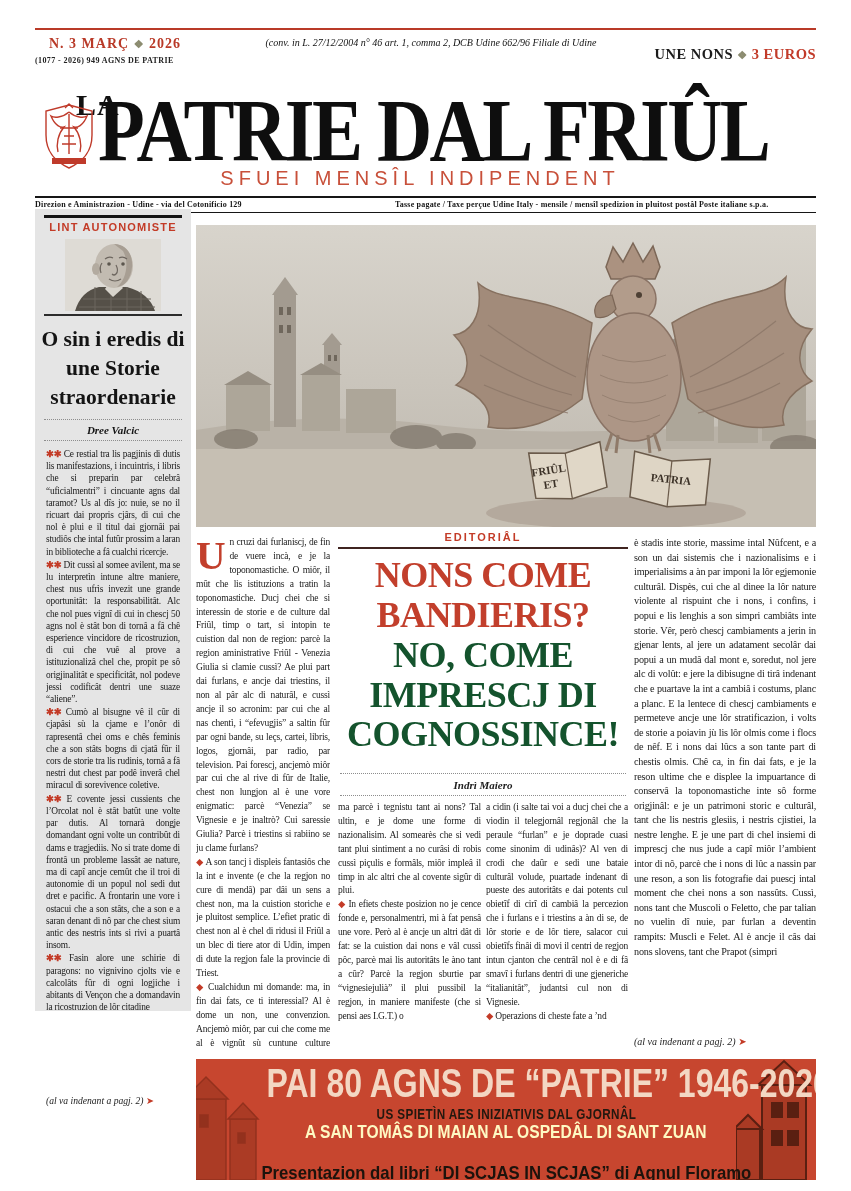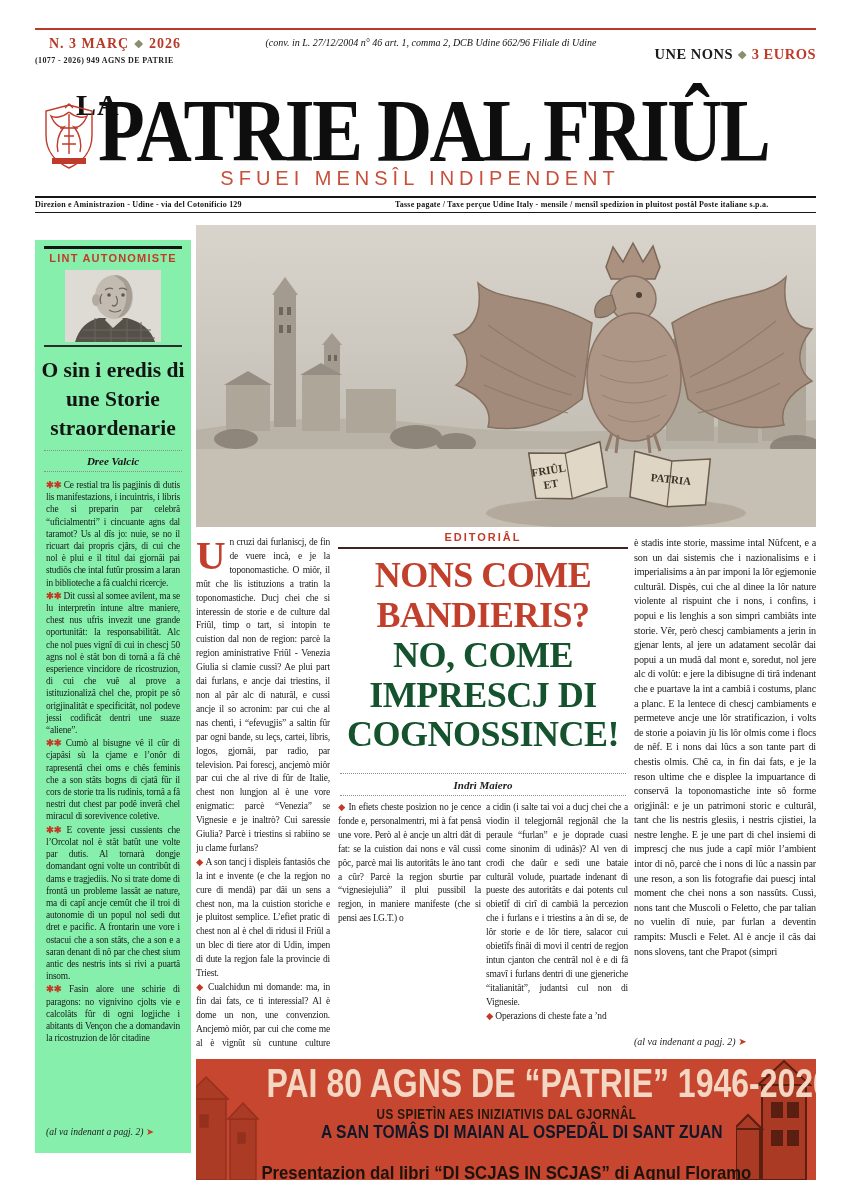--- a/index.html
+++ b/index.html
@@ -24,21 +24,21 @@
               letter-spacing:-3px;white-space:nowrap;transform:scaleX(0.86);transform-origin:0 50%;color:#0e0e0e;}
   .tagline{left:100px;top:167px;width:640px;text-align:center;font-family:"Liberation Sans",sans-serif;
            font-size:20px;letter-spacing:5px;color:#c8503a;}
 
   .rule-a{left:35px;top:196px;width:781px;height:2px;background:#161616;}
   .rule-b{left:35px;top:212px;width:781px;height:1px;background:#161616;}
   .infobar{top:199.5px;font-size:8px;font-weight:bold;letter-spacing:.2px;color:#161616;}
   .infobar.l{left:35px;} .infobar.r{left:395px;}
 
   
-  .sidebar{left:35px;top:240px;width:156px;height:913px;background:#86efac;}
+  .sidebar{left:35px;top:209px;width:156px;height:802px;background:#e5e5e5;}
   .sb-rule-top{left:9px;top:6px;width:138px;height:2.5px;background:#141414;position:absolute;}
   .sb-kicker{left:0;top:12px;width:156px;text-align:center;position:absolute;
              font-family:"Liberation Sans",sans-serif;font-weight:bold;font-size:11px;letter-spacing:1.2px;color:#c33b27;}
   .sb-photo{left:30px;top:30px;position:absolute;}
   .sb-rule-photo{left:9px;top:105px;width:138px;height:1.5px;background:#2c2c2c;position:absolute;}
   .sb-headline{left:6px;top:116px;width:144px;position:absolute;text-align:center;
                font-weight:bold;font-size:21.5px;line-height:29px;color:#141414;}
   .sb-dot1{left:9px;top:210px;width:138px;border-top:1.5px dotted #8d8d8d;position:absolute;}
   .sb-byline{left:0;top:215px;width:156px;text-align:center;position:absolute;
              font-weight:bold;font-style:italic;font-size:11px;color:#141414;}
@@ -78,21 +78,21 @@
   .col-cont{left:634px;top:1036px;width:182px;position:absolute;font-style:italic;font-size:10px;background:#fff;}
 
   
   .banner{left:196px;top:1059px;width:620px;height:121px;background:#c7462f;overflow:hidden;}
   .banner svg{position:absolute;top:0;}
   .bl{position:absolute;left:0;width:620px;text-align:center;font-family:"Liberation Sans",sans-serif;
       font-weight:bold;white-space:nowrap;}
   .bl > span{display:inline-block;transform-origin:50% 50%;}
   .bl1{top:2px;color:#f3d7c3;font-size:40px;} .bl1 > span{transform:scaleX(.8);}
   .bl2{top:46px;color:#23180f;font-size:15px;letter-spacing:.5px;} .bl2 > span{transform:scaleX(.78);}
-  .bl3{top:62px;color:#0f172a;font-size:19px;margin-left:16px;} .bl3 > span{transform:scaleX(.82);}
+  .bl3{top:62px;color:#fef9c3;font-size:19px;} .bl3 > span{transform:scaleX(.82);}
   .bl4{top:84px;color:#ffffff;font-size:19px;} .bl4 > span{transform:scaleX(.82);}
   .bl5{top:103px;color:#1d130c;font-size:19px;} .bl5 > span{transform:scaleX(.88);}
 </style>
 </head>
 <body>
 
 <div id="page">
 
   <div class="abs top-rule"></div>
   <div class="abs issue"><span>N. 3 MARÇ</span> <span class="sep">❖</span> <span>2026</span></div>
@@ -244,20 +244,21 @@
   <div class="ed-dot"></div>
   <div class="ed-byline">Indrì Maiero</div>
   <div class="ed-dot2"></div>
 
   <div class="col col1">
       <p><span class="dropcap">U</span>n cruzi dai furlaniscj, de fin de vuere incà, e je la toponomastiche. O miôr, il mût che lis istituzions a tratin la toponomastiche. Ducj chei che si interessin de storie e de culture dal Friûl, timp o tart, si intopin te cuistion dal non de region: parcè la region aministrative Friûl - Venezia Giulia si clamie cussì? Ae plui part dai furlans, e ancje dai triestins, il non al pâr alc di naturâl, e cussì ancje il so acronim: par cui che al nas chentì, i “efevugjis” a saltin fûr par ogni bande, su leçs, cartei, libris, logos, gjornâi, par radio, par television. Pai forescj, ancjemò miôr par cui che al rive di fûr de Italie, chest non lungjon al è une vore enigmatic: parcè “Venezia” se Vignesie e je inaltrò? Cui saressie Giulia? Parcè i triestins si rabiino se ju clame furlans?</p>
       <p><span class="mk">◆ </span>A son tancj i displeis fantasiôs che la int e invente (e che la regjon no cure di mendâ) par dâi un sens a chest non, ma la cuistion storiche e je pluitost semplice. L’efiet pratic di chest non al è chel di ridusi il Friûl a un blec di tiere ator di Udin, impen di dute la regjon fale la provincie di Triest.</p>
       <p><span class="mk">◆ </span>Cualchidun mi domande: ma, in fin dai fats, ce ti interessial? Al è dome un non, une convenzion. Ancjemò miôr, par cui che come me al è vignût sù cuntune culture politiche progressiste e internazionaliste:</p>
     </div>
   <div class="col col2">
+      <p>ma parcè i tegnistu tant ai nons? Tal ultin, e je dome une forme di nazionalisim. Al somearès che si vedi tant plui sintiment a no curâsi di robis cussì piçulis e formâls, miôr impleâ il timp in alc altri che al covente sigûr di plui.</p>
       <p><span class="mk">◆ </span>In efiets cheste posizion no je cence fonde e, personalmentri, mi à fat pensâ une vore. Però al è ancje un altri dât di fat: se la cuistion dai nons e vâl cussì pôc, parcè mai lis autoritâts le àno tant a cûr? Parcè la regjon sburtie par “vignesiejulià” il plui pussibil la regjon, in maniere manifeste (che si pensi aes I.G.T.) o</p>
     </div>
   <div class="col col3">
       <p>a cidin (i salte tai voi a ducj chei che a viodin il telegjornâl regjonâl che la peraule “furlan” e je doprade cuasi come sinonim di udinâs)? Al ven di crodi che daûr e sedi une bataie culturâl volude, puartade indenant di pueste des autoritâts e dai potents cul obietîf di cirî di cambiâ la percezion che i furlans e i triestins a àn di se, de lôr storie e de lôr tiere, salacor cui obietîfs finâi di movi il centri de regjon intun cjanton che centrâl nol è e di fâ smavî i furlans dentri di une gjeneriche “italianitât”, judantsi cul non di Vignesie.</p>
       <p><span class="mk">◆ </span>Operazions di cheste fate a ’nd</p>
     </div>
   <div class="col col4">
       <p>è stadis inte storie, massime intal Nûfcent, e a son un dai sistemis che i nazionalisims e i imperialisims a àn par imponi la lôr egjemonie culturâl. Dispès, cui che al dinee la lôr nature violente al rispuint che i nons, i confins, i popui e lis lenghis a son simpri cambiâts inte storie. Vêr, però chescj cambiaments a jerin in gjenar lents, al jere un adatament secolâr dai popui a un mudâ dal mont e, soredut, nol jere alc di volût: e jere la dibisugne di tirâ indenant che e puartave la int a cambiâ i costums, planc a planc. E la lentece di chescj cambiaments e permeteve ancje une lôr stratificazion, i volts de storie a poiavin jù lis lôr olmis come i flocs de nêf. E i nons dai lûcs a son tante part di chestis olmis. Chê ca, in fin dai fats, e je la reson ultime che e displee la impuartance di conservâ la toponomastiche inte sô forme origjinâl: e je un patrimoni storic e culturâl, tant che lis nestris glesiis, i nestris cjistiei, la nestre lenghe. E je une part di chel insiemi di imprescj che nus jude a capî miôr l’ambient intor di nô, parcè che i nons di lûc a nassin par une reson, a son lis fotografie dai puescj intal moment che chei nons a son nassûts. Cussì, nons tant che Muscoli o Feletto, che par talian no vuelin dî nuie, par furlan a deventin rampits: Muscli e Felet. Al è ancje il câs dai nons slovens, tant che Prapot (simpri</p>
     </div>
   <div class="col-cont"><span>(al va indenant a pagj. 2)</span> <span class="arrow">➤</span></div>

